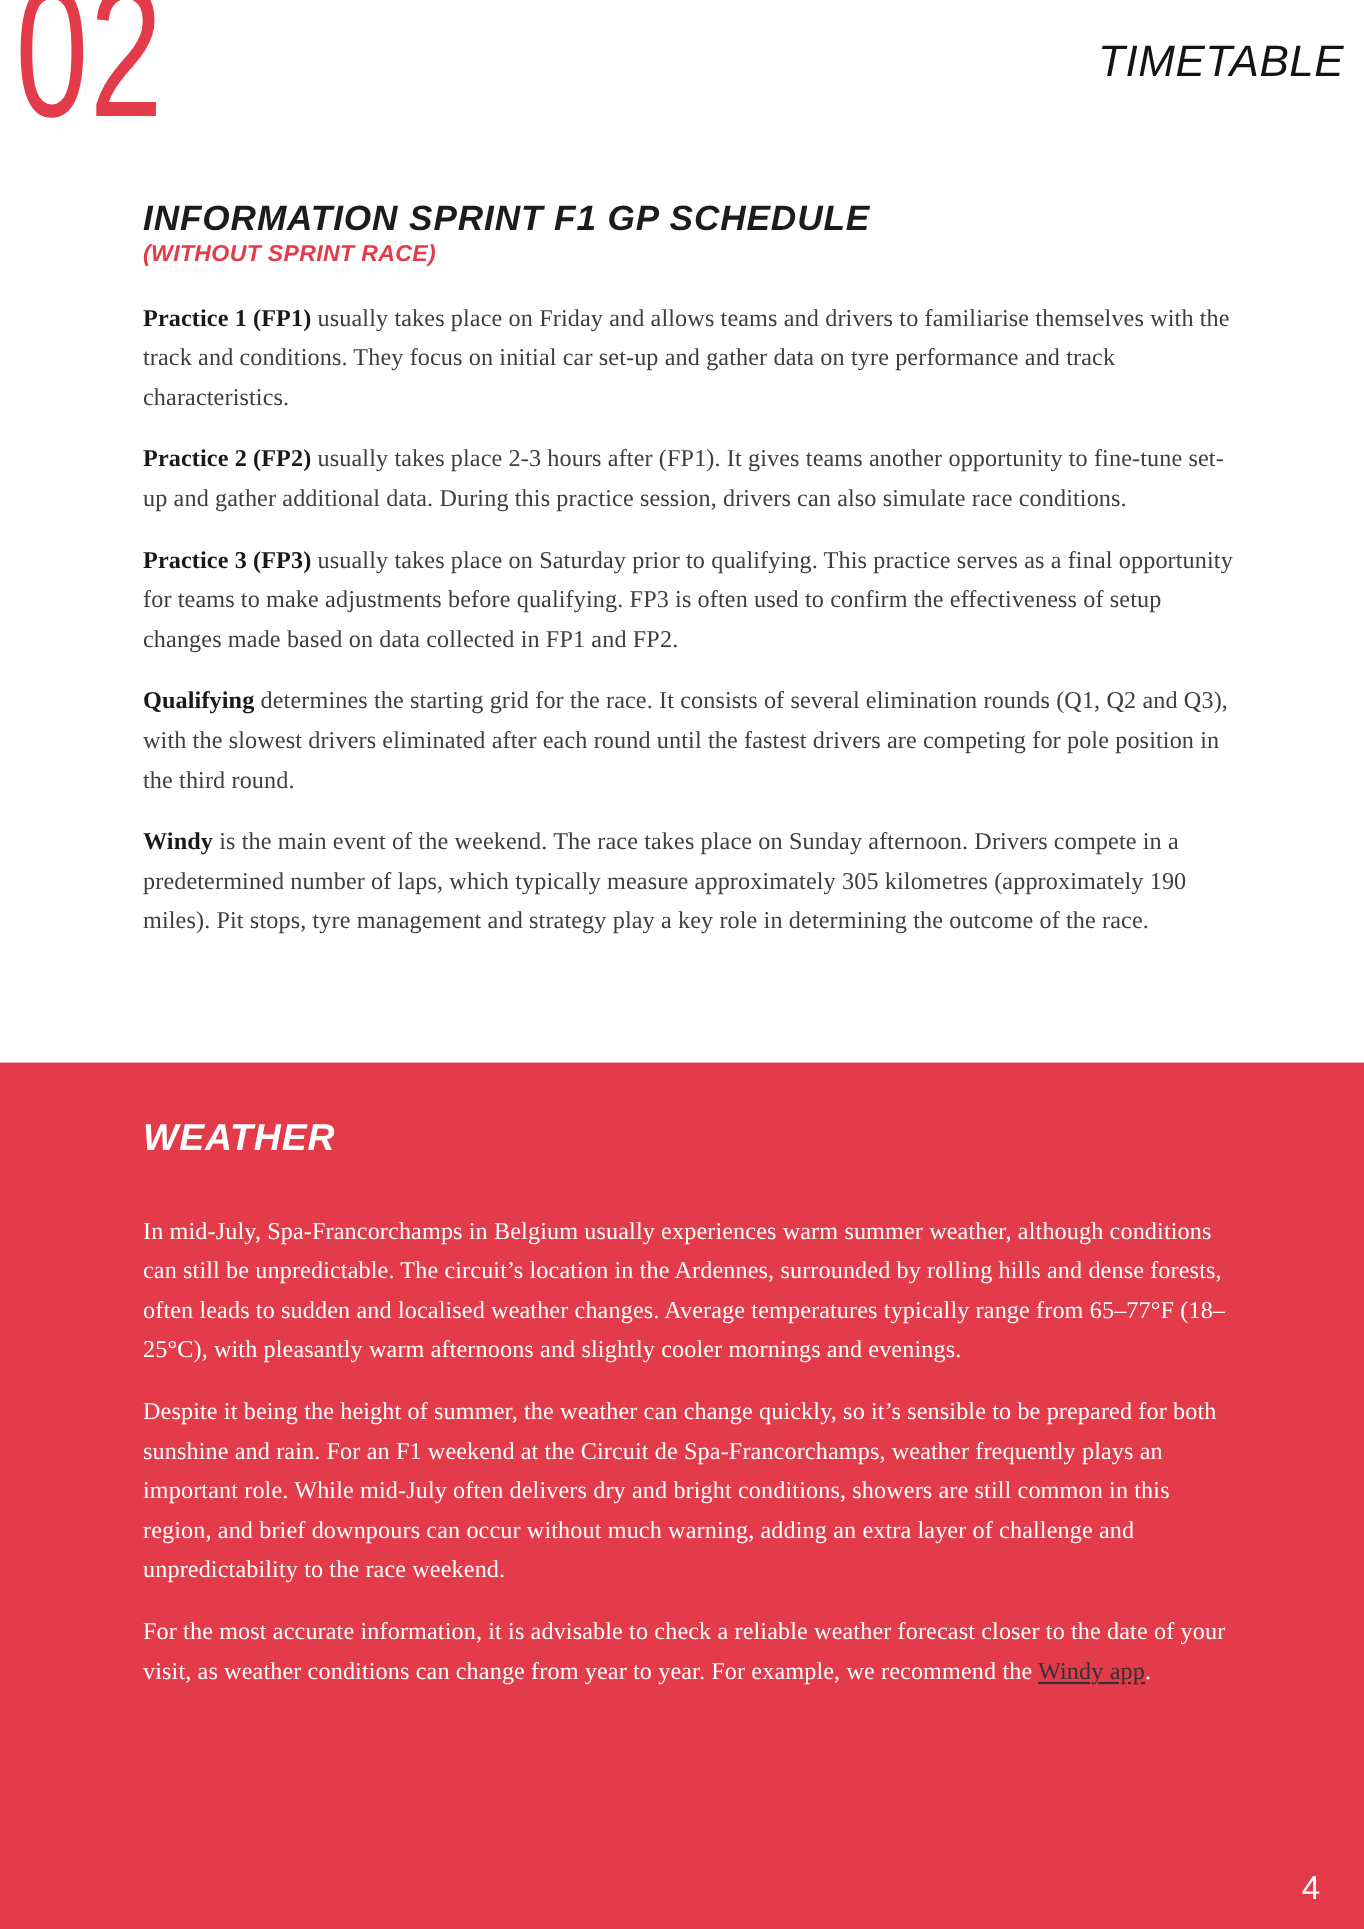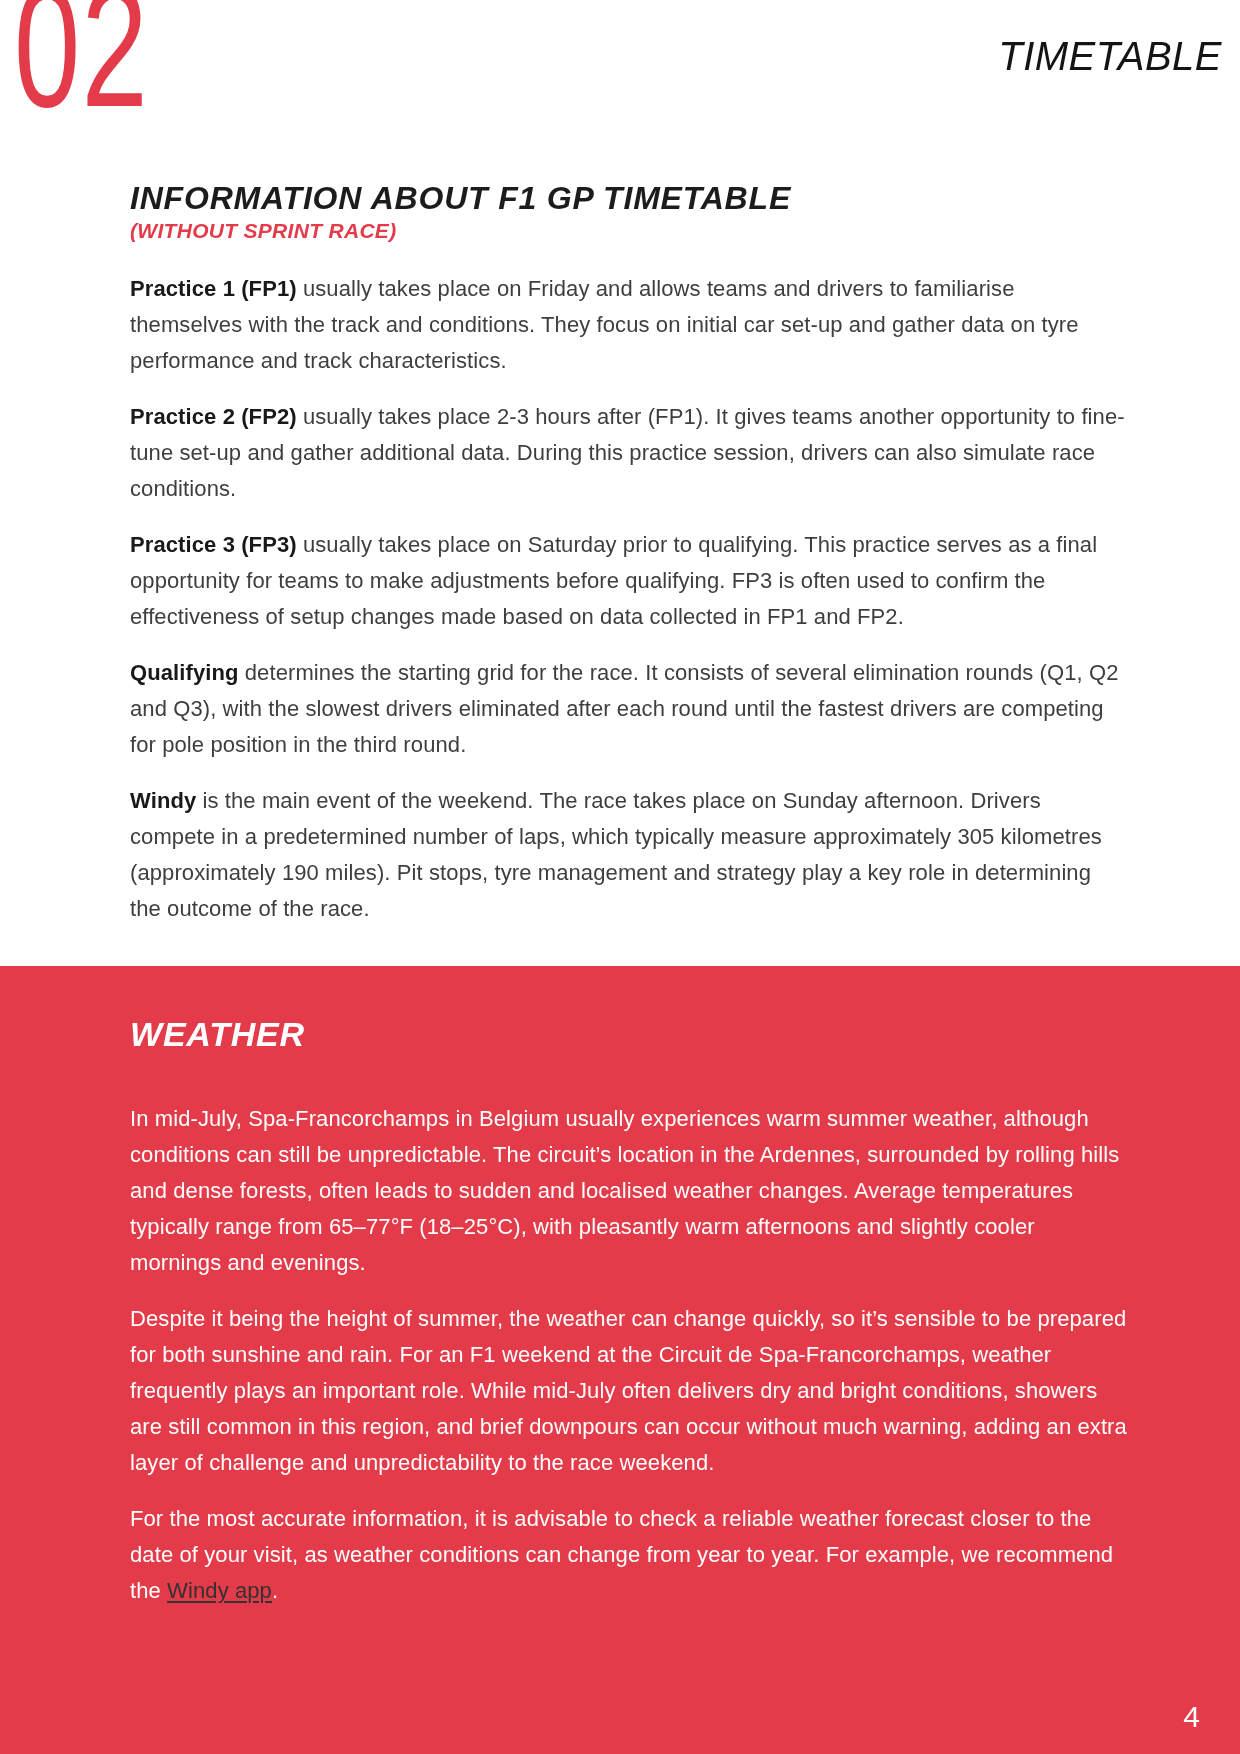--- a/index.html
+++ b/index.html
@@ -52,21 +52,21 @@
   }
   .schedule-subtitle{
     margin:2px 0 0 0;
     font-size:21px;
     font-style:italic;
     font-weight:700;
     letter-spacing:0.3px;
     color:var(--accent);
     line-height:1.15;
   }
-  .paragraphs{margin-top:28px;}
+  .paragraphs{margin-top:28px;font-family:Liberation Serif, serif;}
   p.body-par{
     margin:0 0 20px 0;
     font-size:22px;
     line-height:36px;
     color:var(--body);
     letter-spacing:0.1px;
     max-width:1000px;
   }
   p.body-par .lead{
     font-weight:700;
@@ -104,21 +104,21 @@
     color:#ffffff;
   }
 </style>
 </head>
 <body>
 
 <div class="big-number">02</div>
 <div class="corner-label">TIMETABLE</div>
 
 <div class="main">
-  <h1 class="schedule-title">INFORMATION ABOUT F1 GP TIMETABLE</h1>
+  <h1 class="schedule-title">INFORMATION SPRINT F1 GP SCHEDULE</h1>
   <div class="schedule-subtitle">(WITHOUT SPRINT RACE)</div>
 
   <div class="paragraphs">
     <p class="body-par"><span class="lead">Practice 1 (FP1)</span><span> usually takes place on Friday and allows teams and drivers to familiarise themselves with the track and conditions. They focus on initial car set-up and gather data on tyre performance and track characteristics.</span></p>
     <p class="body-par"><span class="lead">Practice 2 (FP2)</span><span> usually takes place 2-3 hours after (FP1). It gives teams another opportunity to fine-tune set-up and gather additional data. During this practice session, drivers can also simulate race conditions.</span></p>
     <p class="body-par"><span class="lead">Practice 3 (FP3)</span><span> usually takes place on Saturday prior to qualifying. This practice serves as a final opportunity for teams to make adjustments before qualifying. FP3 is often used to confirm the effectiveness of setup changes made based on data collected in FP1 and FP2.</span></p>
     <p class="body-par"><span class="lead">Qualifying</span><span> determines the starting grid for the race. It consists of several elimination rounds (Q1, Q2 and Q3), with the slowest drivers eliminated after each round until the fastest drivers are competing for pole position in the third round.</span></p>
     <p class="body-par"><span class="lead">Windy</span><span> is the main event of the weekend. The race takes place on Sunday afternoon. Drivers compete in a predetermined number of laps, which typically measure approximately 305 kilometres (approximately 190 miles). Pit stops, tyre management and strategy play a key role in determining the outcome of the race.</span></p>
   </div>
 </div>

